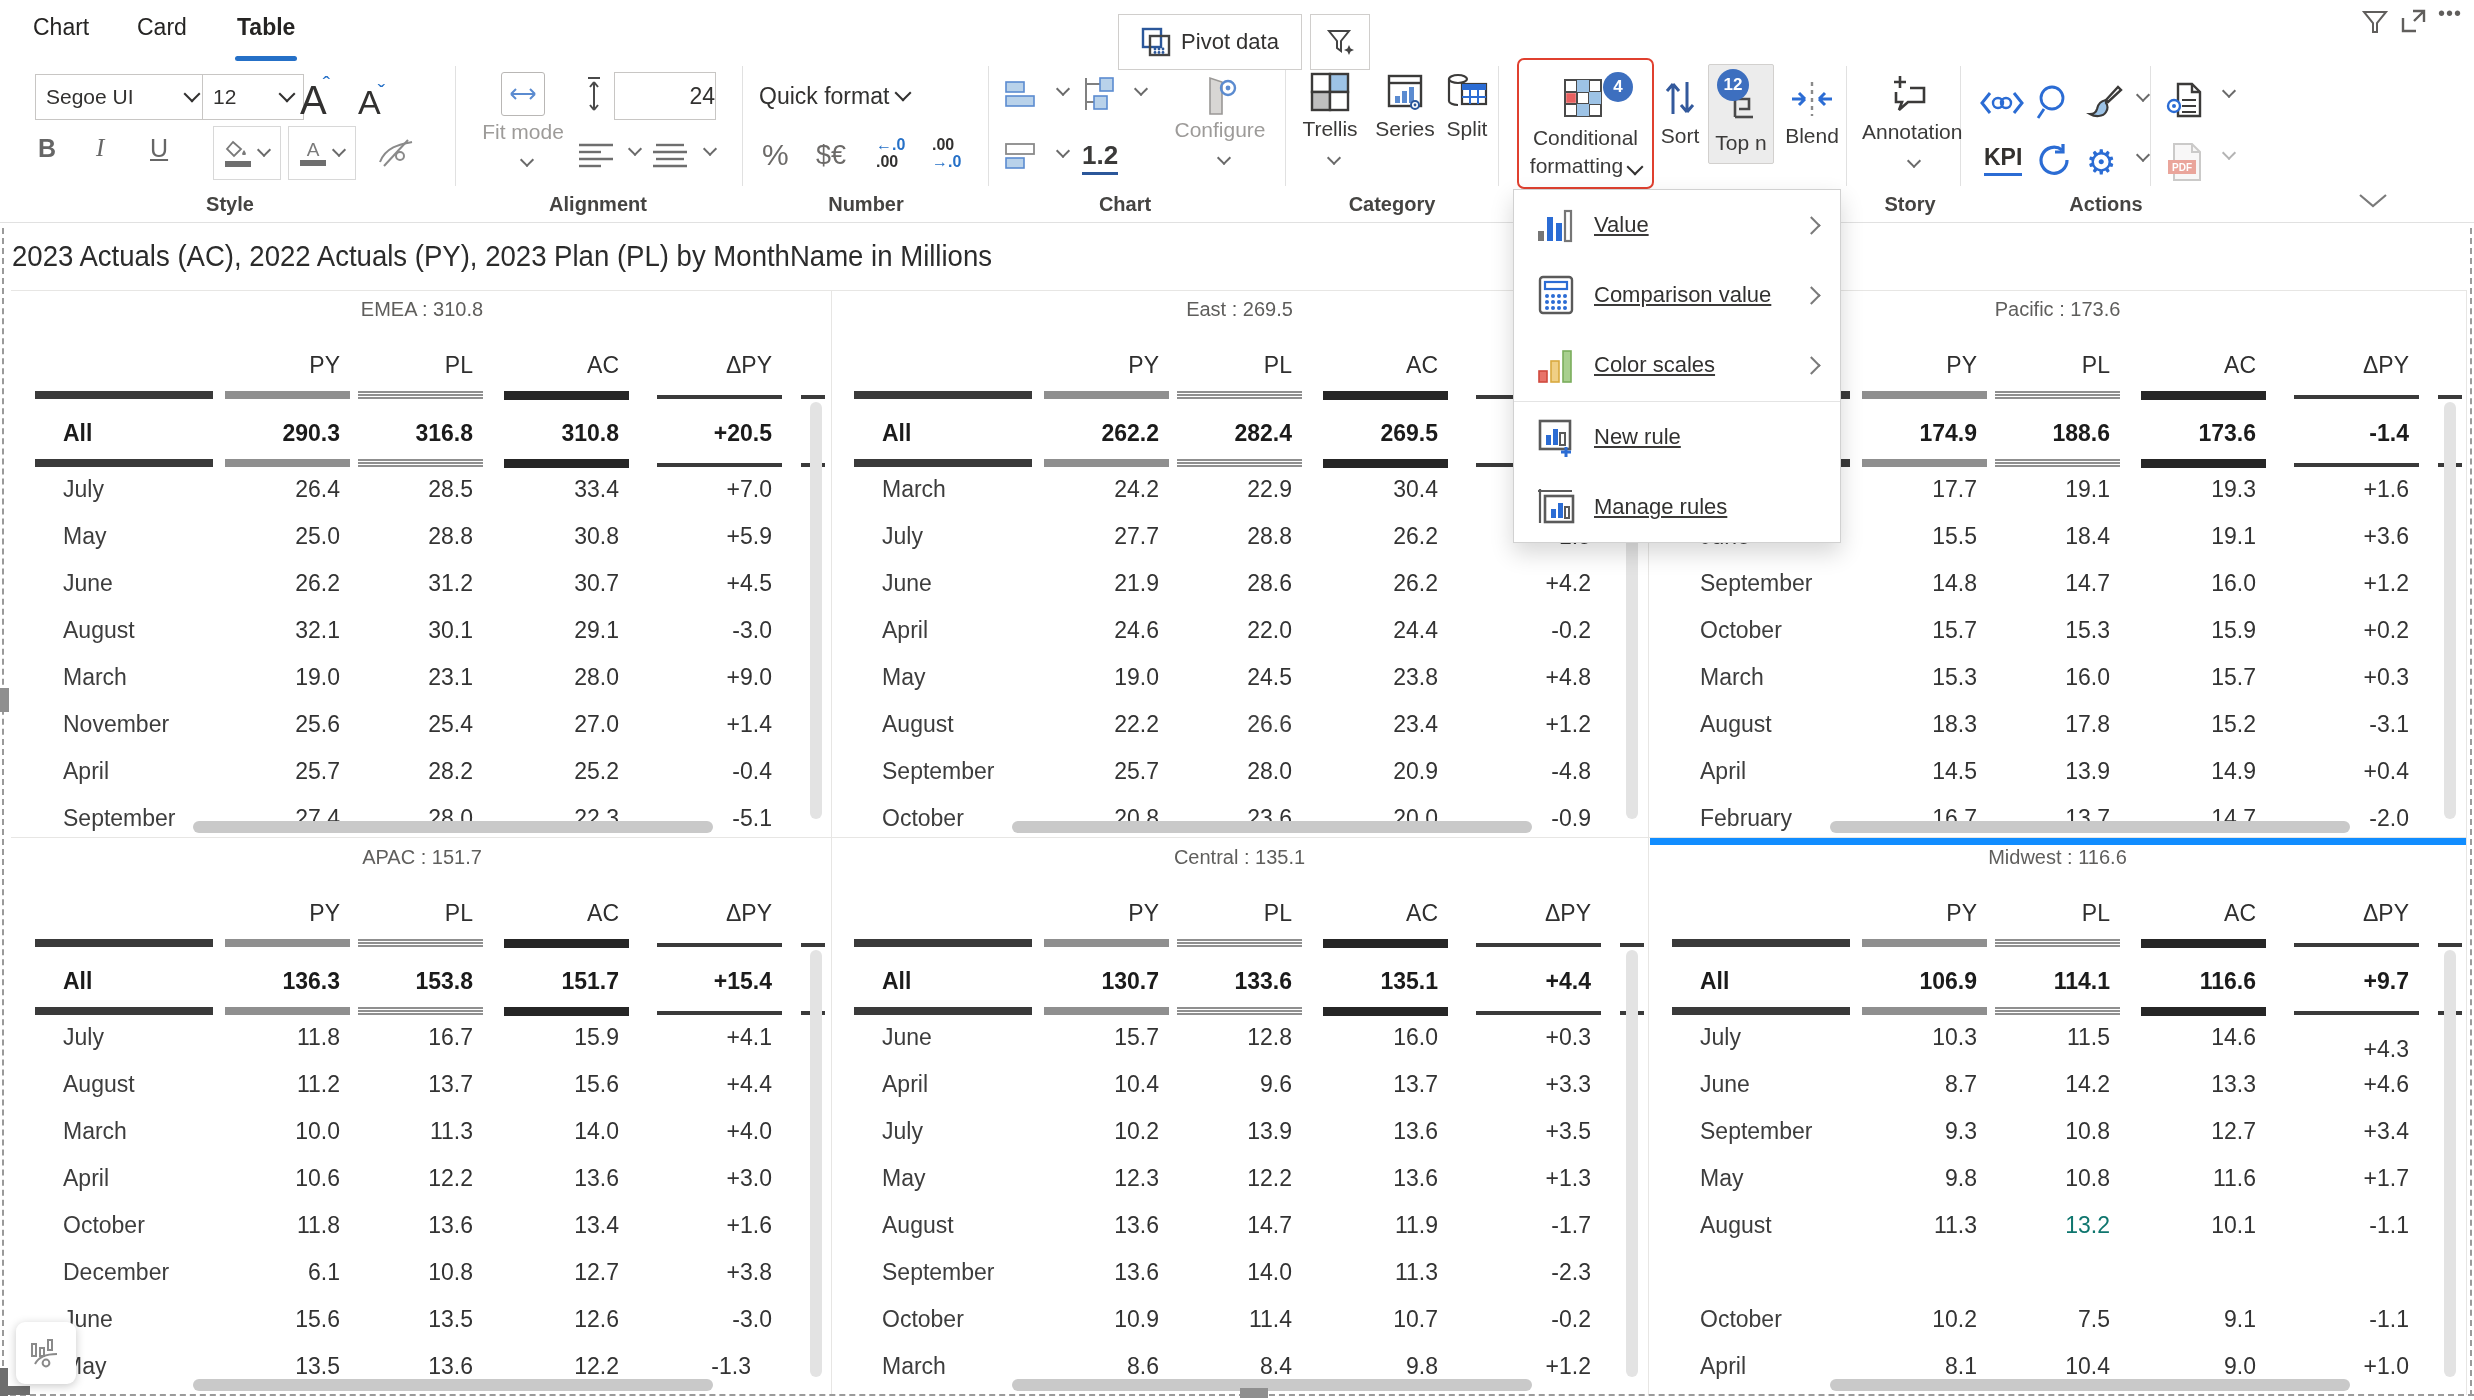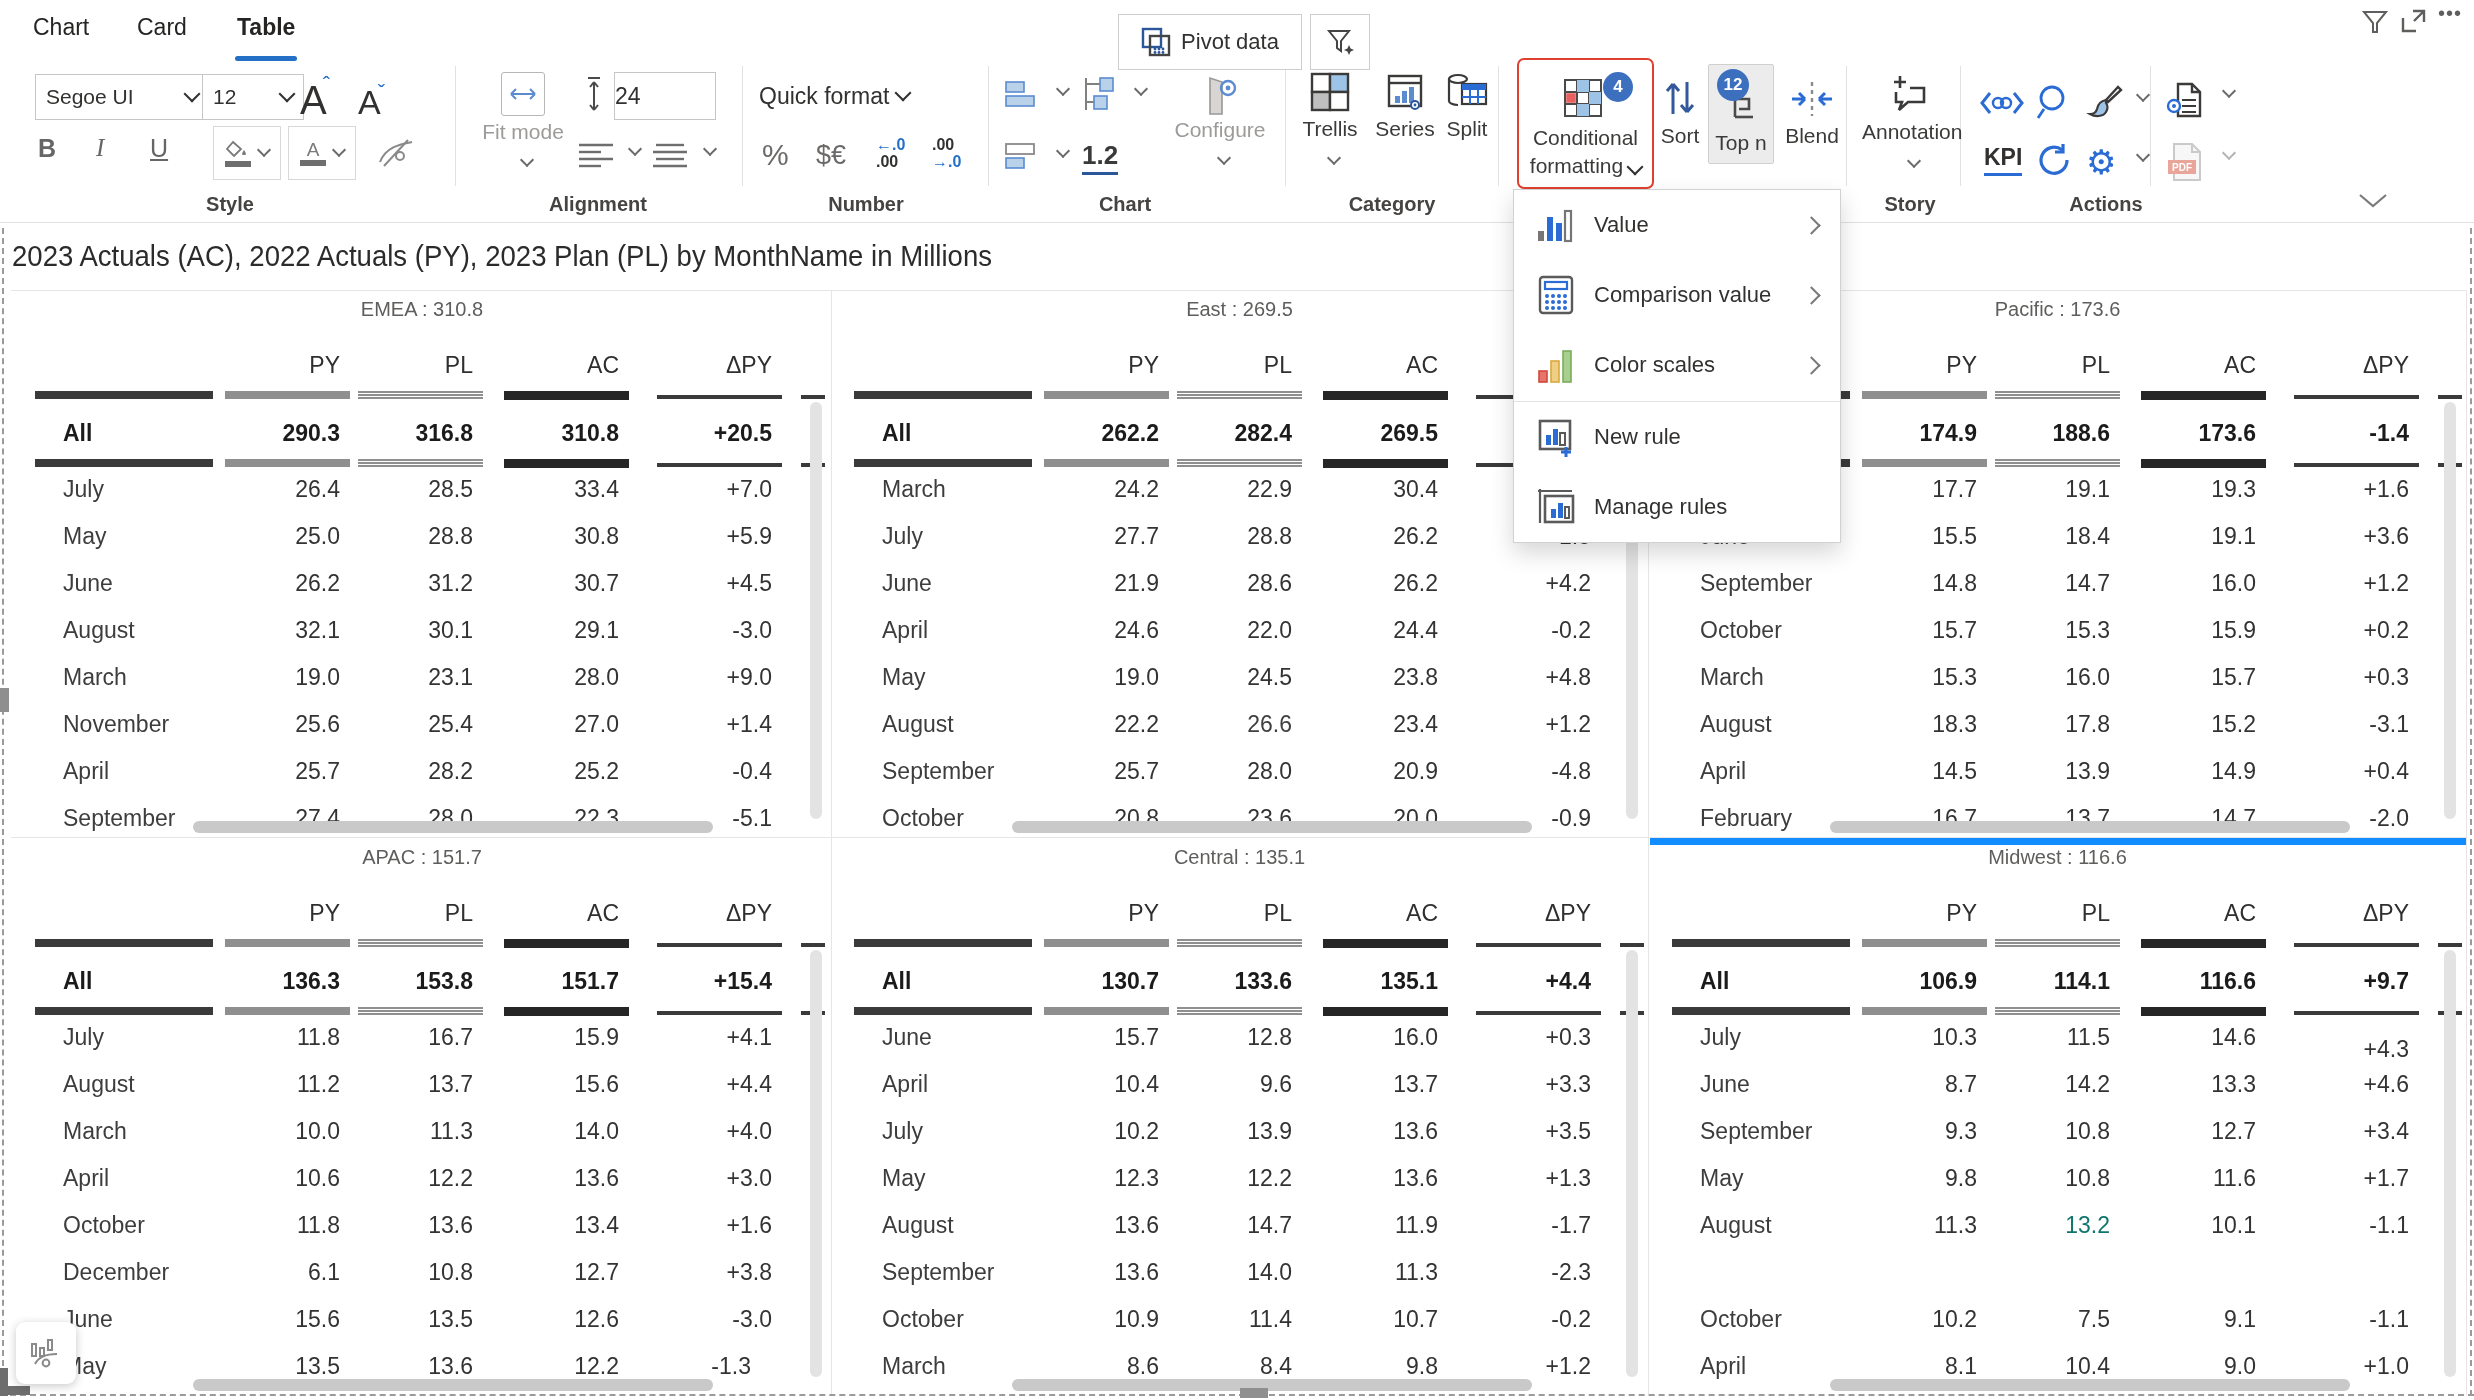--- a/index.html
+++ b/index.html
@@ -15,21 +15,21 @@
   .ctrlbox{position:absolute;border:1px solid #c8c6c4;background:#fff;display:flex;align-items:center;font-size:21px;color:#323130;}
   .chevD{display:inline-block;width:10px;height:10px;border-right:2.4px solid #323130;border-bottom:2.4px solid #323130;transform:rotate(45deg);margin-left:8px;margin-top:-6px;}
   .chevD.sm{width:8px;height:8px;border-color:#6a6a6a;border-width:2px;}
   .chevR{display:inline-block;width:11px;height:11px;border-right:2.2px solid #7a7a7a;border-top:2.2px solid #7a7a7a;transform:rotate(45deg);}
   .bigbtn{position:absolute;text-align:center;font-size:21px;color:#3b3a39;cursor:pointer;}
   .graytxt{color:#9d9b99;}
   .icontxt{font-size:26px;color:#6c6a68;}
   .badge{position:absolute;background:#3d6fbf;color:#fff;border-radius:50%;text-align:center;font-weight:700;z-index:3;}
   
   #cf-menu{position:absolute;left:1513px;top:189px;width:326px;height:352px;background:#fff;border:1px solid #d1d1d1;box-shadow:0 10px 22px rgba(0,0,0,.16);z-index:50;}
-  .mitem{position:absolute;left:0;width:326px;height:70px;cursor:pointer;display:flex;align-items:center;}
+  .mitem{position:absolute;left:0;width:326px;height:70px;cursor:pointer;display:flex;align-items:center;text-decoration:underline;}
   .mitem .mlabel{font-size:22px;color:#323130;margin-left:18px;}
   .mitem .micon{width:40px;height:40px;margin-left:22px;position:relative;flex:0 0 40px;}
   .mitem .mchev{position:absolute;right:22px;}
   .msep{position:absolute;left:0;top:211px;width:326px;height:1px;background:#e4e4e4;}
   
   #canvas{position:absolute;left:0;top:222px;width:2474px;height:1178px;background:#fff;}
   #viz-title{position:absolute;left:12px;top:18px;font-size:29px;color:#2b2b2b;transform:scaleX(.95);transform-origin:left;white-space:nowrap;}
   .gridline{position:absolute;background:#e7e6e4;}
   .cell{position:absolute;overflow:hidden;}
   .ptitle{position:absolute;left:0;top:8px;width:100%;text-align:center;font-size:20px;color:#5f5e5c;}
@@ -126,21 +126,21 @@
           </svg>
       </div>
       <div class="graytxt" style="margin-top:4px">Fit mode</div>
       <div style="margin-top:2px"><span class="chevD sm"></span></div>
     </div>
     <div class="abs" style="left:586px;top:76px">
       <svg width="16" height="40" viewBox="0 0 16 40">
           <path d="M2 2h12M8 6v28M8 6l-4 5M8 6l4 5M8 34l-4-5M8 34l4-5" stroke="#4a4a4a" stroke-width="2" fill="none"></path>
         </svg>
     </div>
-    <div class="ctrlbox" style="left:614px;top:72px;width:100px;height:46px;justify-content:flex-start;font-size:23px">
+    <div class="ctrlbox" style="left:614px;top:72px;width:100px;height:46px;justify-content:flex-end;font-size:23px">
       <span>24</span>
     </div>
     <div class="abs" style="left:578px;top:142px">
       <svg width="36" height="28" viewBox="0 0 36 28">
           <g stroke="#6e6e6e" stroke-width="2.4">
             <path d="M1 3h34"></path>
             <path d="M1 10h22"></path>
             <path d="M1 17h34"></path>
             <path d="M1 24h22"></path>
           </g>

